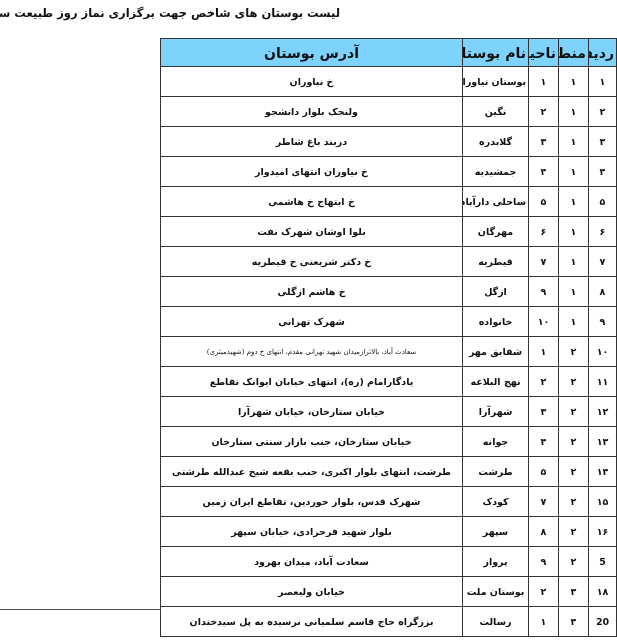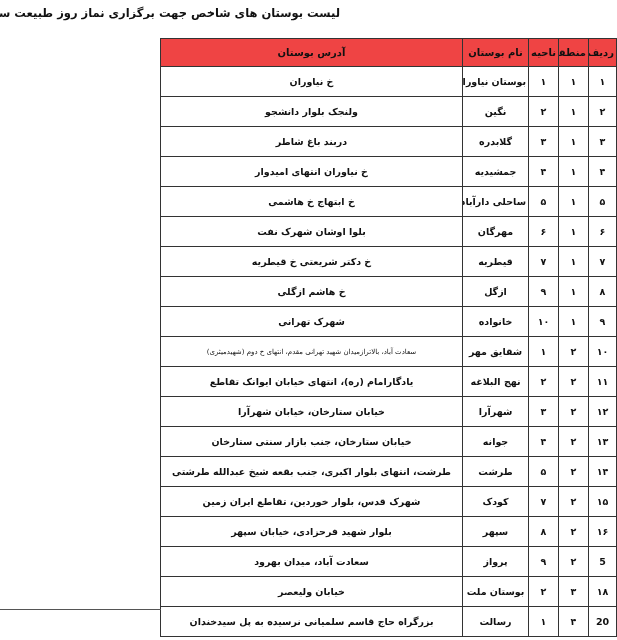--- a/index.html
+++ b/index.html
@@ -40,23 +40,23 @@
   }
   table.parks th, table.parks td {
     border: 1.2px solid #333;
     text-align: center;
     vertical-align: middle;
     padding: 0 2px;
     overflow: hidden;
     white-space: nowrap;
   }
   table.parks th {
-    background: #ef4444;
+    background: #7dd3fc;
     height: 27px;
-    font-size: 10px;
+    font-size: 14px;
     font-weight: bold;
   }
   table.parks td {
     height: 29px;
     font-size: 9.5px;
     font-weight: bold;
   }
   table.parks td.addr-small {
     font-size: 7px;
     font-weight: normal;

